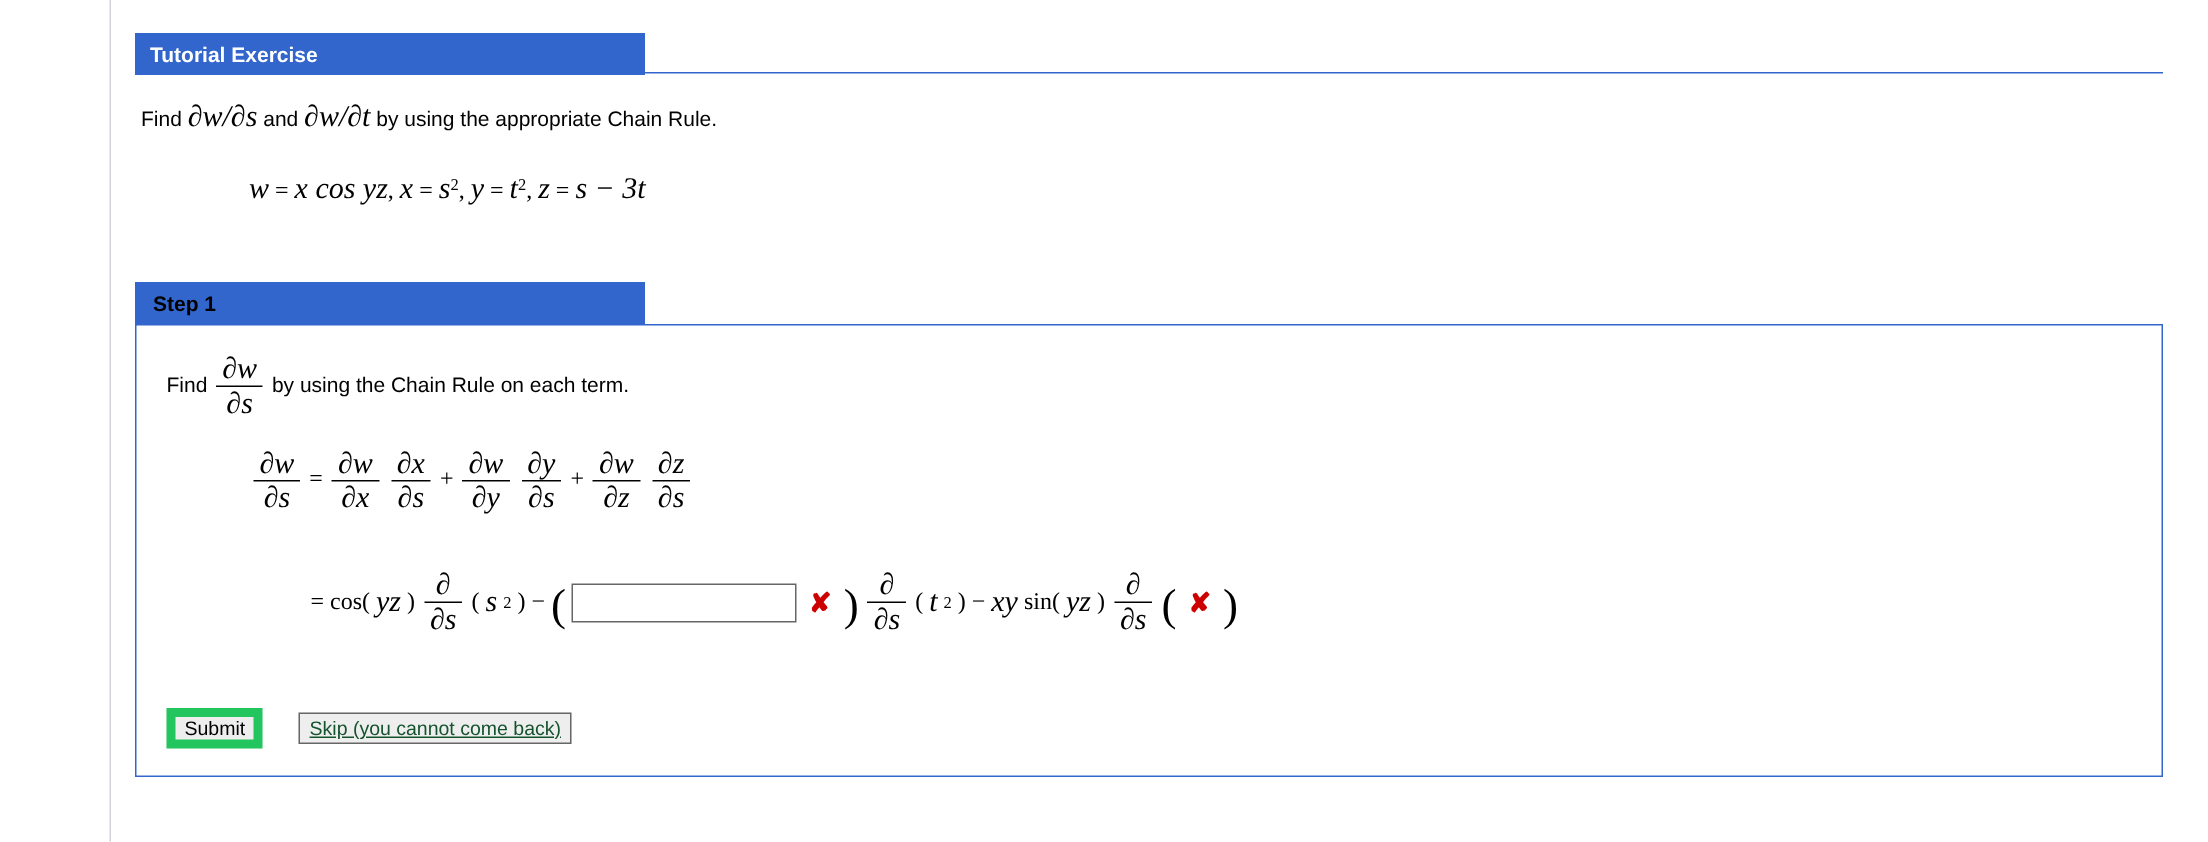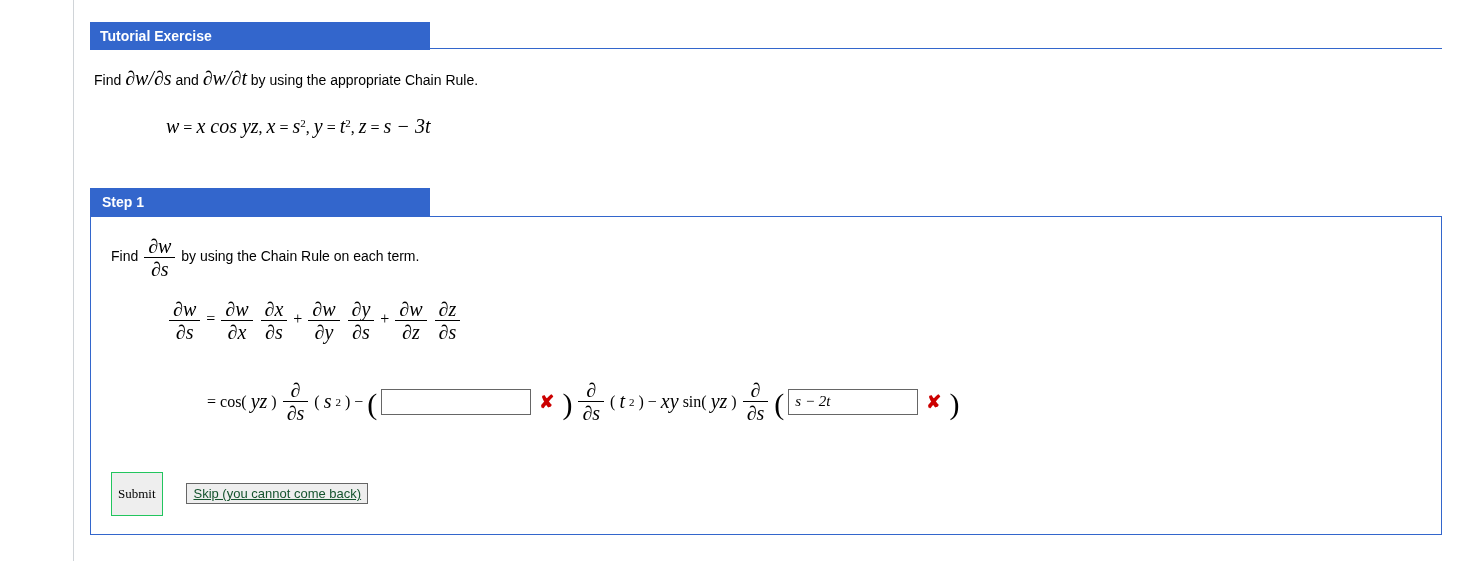--- a/index.html
+++ b/index.html
@@ -10,35 +10,35 @@
   .section-header{background:#36c;color:#fff;font-weight:bold;padding:6px 10px;display:inline-block;min-width:340px;box-sizing:border-box}
   .section-rule{border:none;border-top:1px solid #36c;margin:0}
   .section-header-row{display:flex;align-items:stretch;margin-top:22px}
   .section-header-row .section-rule{flex:1;align-self:flex-end;margin-bottom:1px}
   .prompt{padding:12px 4px 0 4px;line-height:1.6}
   .mi{font-style:italic;font-family:'Times New Roman',serif;font-size:20px}
   .mn{font-family:'Times New Roman',serif;font-size:16px}
   .sup{font-size:11px;vertical-align:super;font-family:'Times New Roman',serif}
   .eqrow{margin-left:72px;margin-top:16px}
   .step-wrap{margin-top:46px}
-  .step-header{background:#36c;color:#ffffff;font-weight:bold;padding:6px 12px;display:inline-block;min-width:340px;box-sizing:border-box}
+  .step-header{background:#36c;color:#000000;font-weight:bold;padding:6px 12px;display:inline-block;min-width:340px;box-sizing:border-box}
   .step-header-row{display:flex;align-items:stretch}
   .step-box{border:1px solid #36c;padding:18px 20px 18px 20px}
   .frac{display:inline-block;vertical-align:middle;text-align:center;margin:0 2px;font-family:'Times New Roman',serif}
   .frac .num{display:block;border-bottom:1px solid #000;padding:0 4px;line-height:1.1}
   .frac .den{display:block;padding:0 4px;line-height:1.1}
   .chain-line{margin-left:56px;margin-top:18px;font-family:'Times New Roman',serif;font-size:16px}
   .expand-line{margin-left:96px;margin-top:36px;font-family:'Times New Roman',serif;font-size:16px;display:flex;align-items:center;flex-wrap:nowrap;gap:4px}
   .ans-input{height:26px;border:1px solid #666;font-family:'Times New Roman',serif;font-size:15px;padding:2px 6px;box-sizing:border-box;font-style:italic}
   .ans-input.wide{width:150px}
   .ans-input.med{width:130px}
   .x-icon{color:#cc0000;font-weight:bold;font-size:18px;margin:0 4px}
   .bigparen{font-size:30px;font-family:'Times New Roman',serif;line-height:1;position:relative;top:2px}
   .footer-btns{margin-top:48px}
-  .btn{border:1px solid #22c55e;background:#eee;padding:13px 6px;font-family:Liberation Serif, serif;font-size:13px;cursor:pointer}
+  .btn{border:6px solid #22c55e;background:#eee;padding:0 6px;font-family:Liberation Sans, sans-serif;font-size:13px;cursor:pointer}
   .linklike{border:1px solid #666;background:#eee;padding:2px 6px;font-family:Liberation Sans, sans-serif;font-size:13px;color:#14532d;text-decoration:underline;cursor:pointer;display:inline-block;margin-left:20px}
   .nowrap{white-space:nowrap}
 </style>
 </head>
 <body>
 
 <div class="page">
   <div class="left-rule"></div>
 
   <div class="content">
@@ -114,21 +114,20 @@
           <span class="mn"> − </span>
           <span class="mi">xy</span>
           <span class="mn"> sin(</span>
             <span class="mi">yz</span>
             <span class="mn">) </span>
           <span class="frac">
               <span class="num mi">∂</span>
               <span class="den mi">∂s</span>
             </span>
           <span class="bigparen">(</span>
-          <input type="text" class="ans-input med" value="s − 2t" style="">
           <span class="x-icon">✘</span>
           <span class="bigparen">)</span>
         </div>
 
         <div class="footer-btns">
           <button class="btn">Submit</button>
           <span class="linklike">Skip (you cannot come back)</span>
         </div>
 
       </div>

